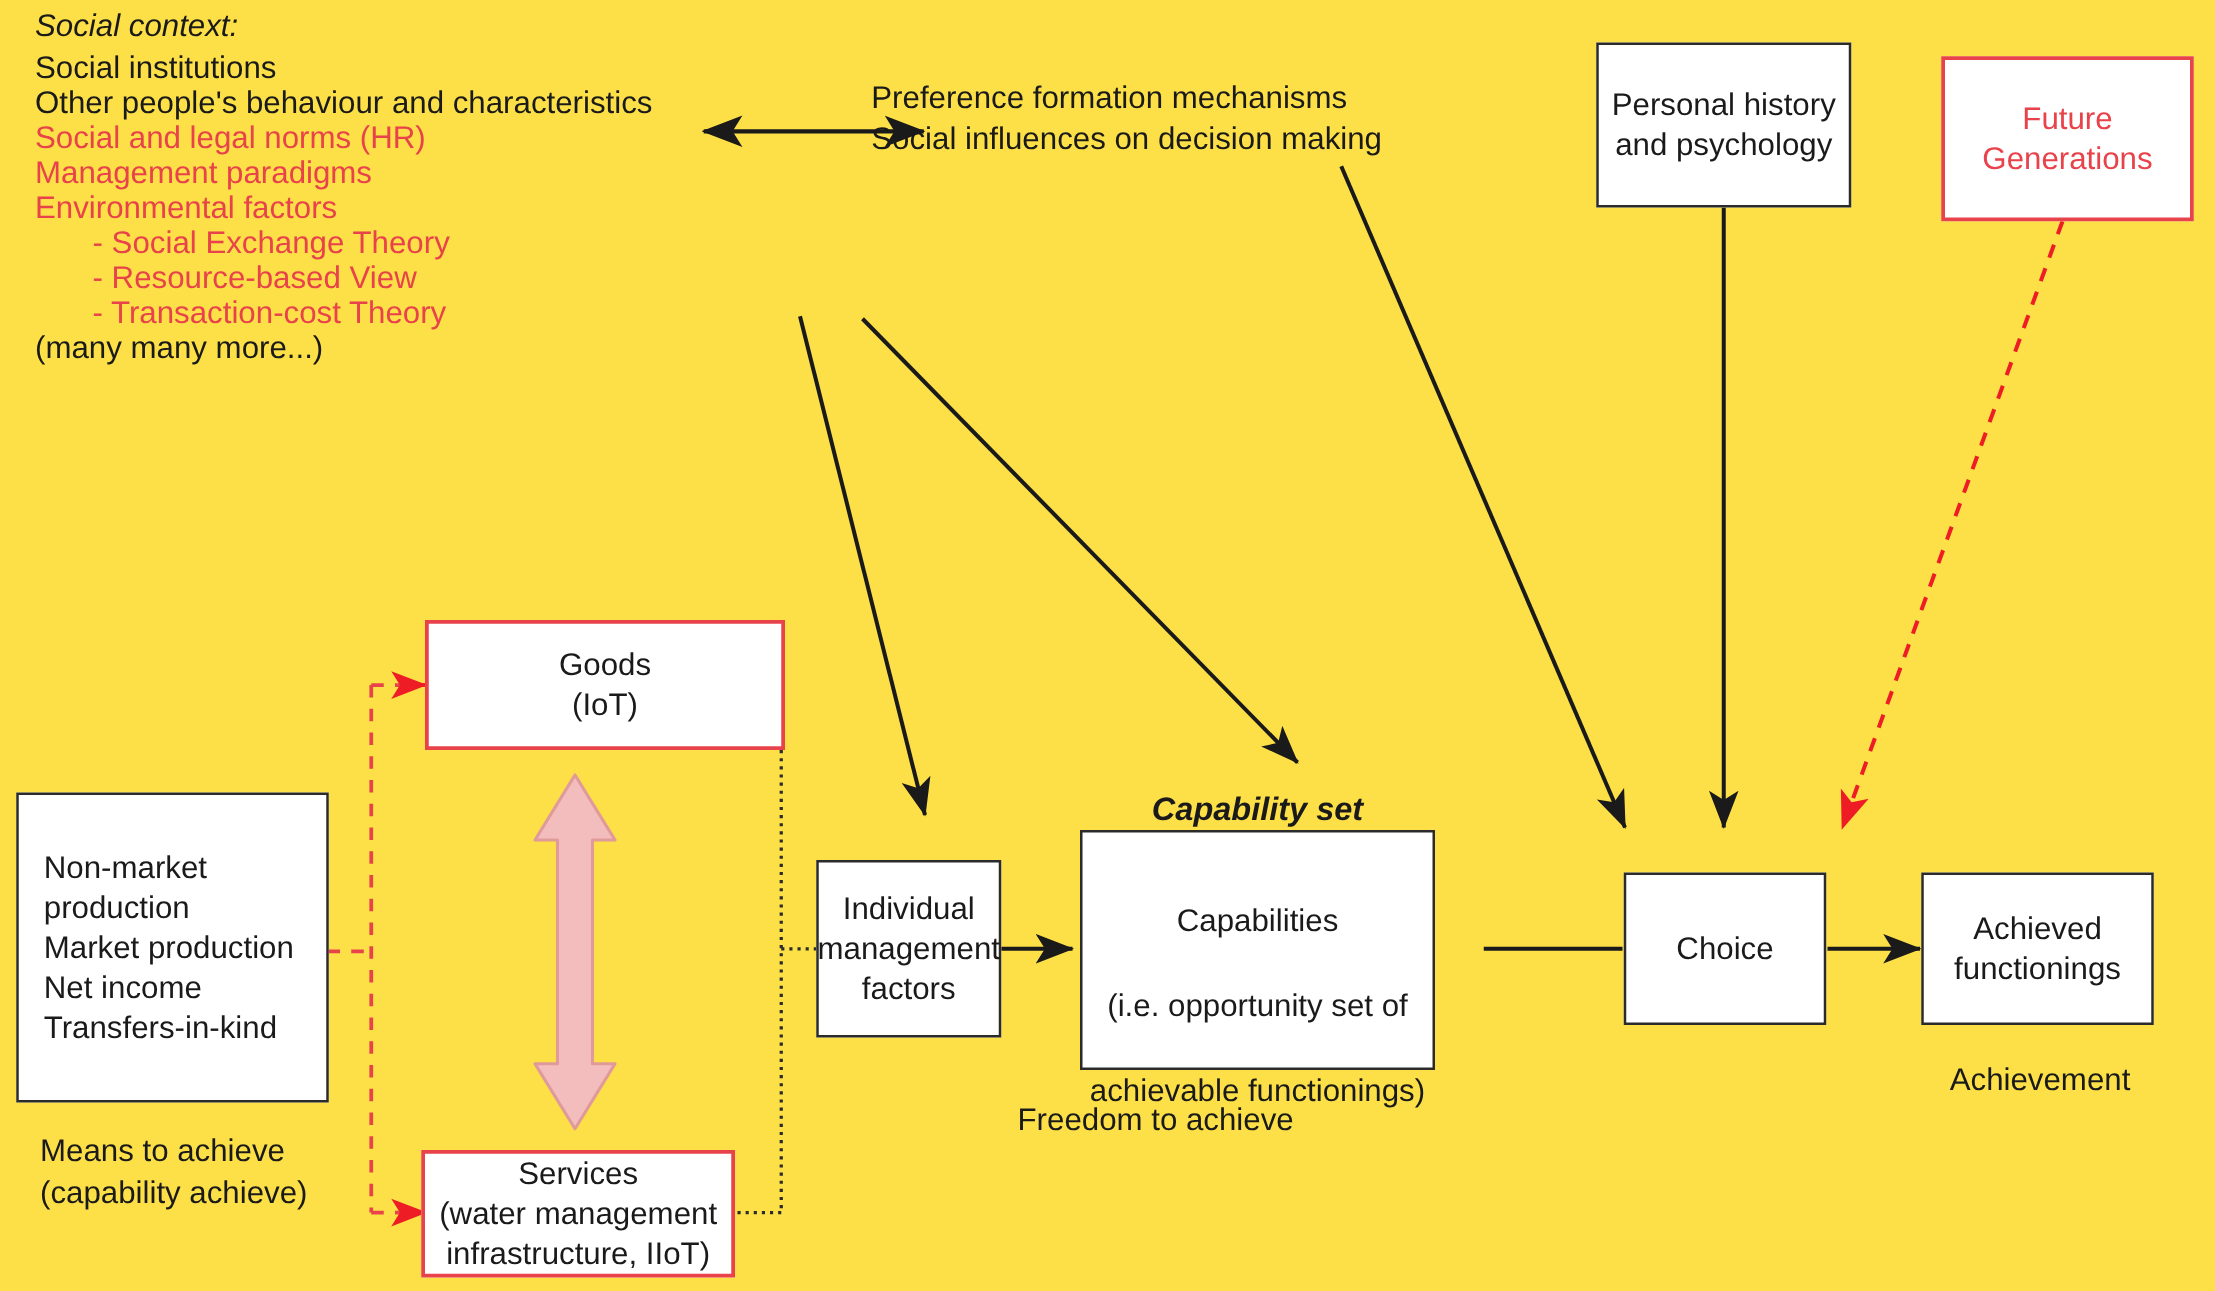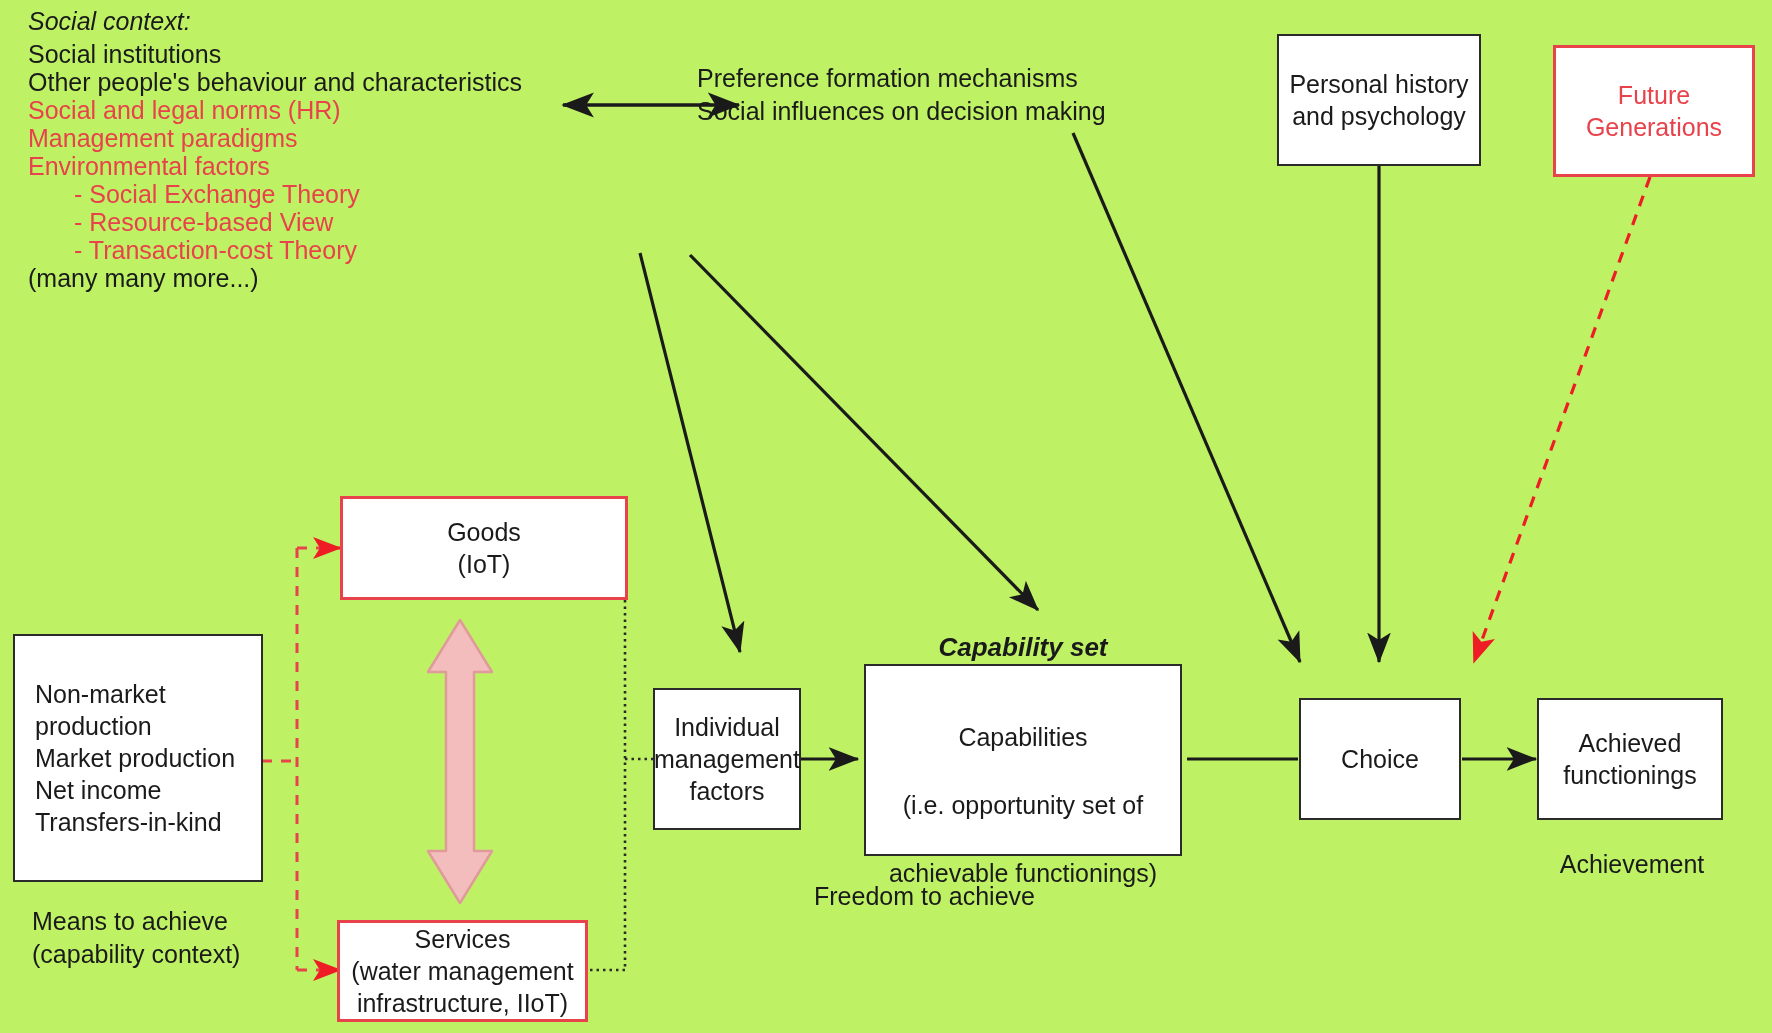--- a/index.html
+++ b/index.html
@@ -8,21 +8,21 @@
     background: #ffffff;
   }
   body {
     font-family: "Liberation Sans", sans-serif;
     color: #1a1a1a;
   }
   #canvas {
     position: relative;
     width: 1772px;
     height: 1033px;
-    background: #bef264;
+    background: #fde047;
     overflow: hidden;
   }
   #edges {
     position: absolute;
     left: 0; top: 0;
     width: 1772px;
     height: 1033px;
     pointer-events: none;
   }
   .node {
@@ -210,38 +210,38 @@
     <span class="ln">(water management</span>
     <span class="ln">infrastructure, IIoT)</span>
   </div>
 
   <div class="node black" style="left:653px; top:688px; width:148px; height:142px; font-size:25px;">
     <span class="ln">Individual</span>
     <span class="ln">management</span>
     <span class="ln">factors</span>
   </div>
 
-  <div class="node black" style="left:864px; top:664px; width:318px; height:192px; font-size:25px;gap:36px;">
+  <div class="node black" style="left:864px; top:664px; width:284px; height:192px; font-size:25px;gap:36px;">
     <span class="ln cap-title">Capability set</span>
     <span class="ln">Capabilities</span>
     <span class="ln">(i.e. opportunity set of</span>
     <span class="ln">achievable functionings)</span>
   </div>
 
   <div class="node black" style="left:1299px; top:698px; width:162px; height:122px; font-size:25px;">
     <span class="ln">Choice</span>
   </div>
 
   <div class="node black" style="left:1537px; top:698px; width:186px; height:122px; font-size:25px;">
     <span class="ln">Achieved</span>
     <span class="ln">functionings</span>
   </div>
 
   <div class="caption" style="left:32px; top:905px; font-size:25px; text-align:left;">
     <div>Means to achieve</div>
-    <div>(capability context)</div>
+    <div>(capability achieve)</div>
   </div>
 
   <div class="caption" style="left:814px; top:880px; font-size:25px;">Freedom to achieve</div>
 
   <div class="caption" style="left:1540px; top:848px; width:184px; font-size:25px;">Achievement</div>
 
 </div>
 
 </body></html>

